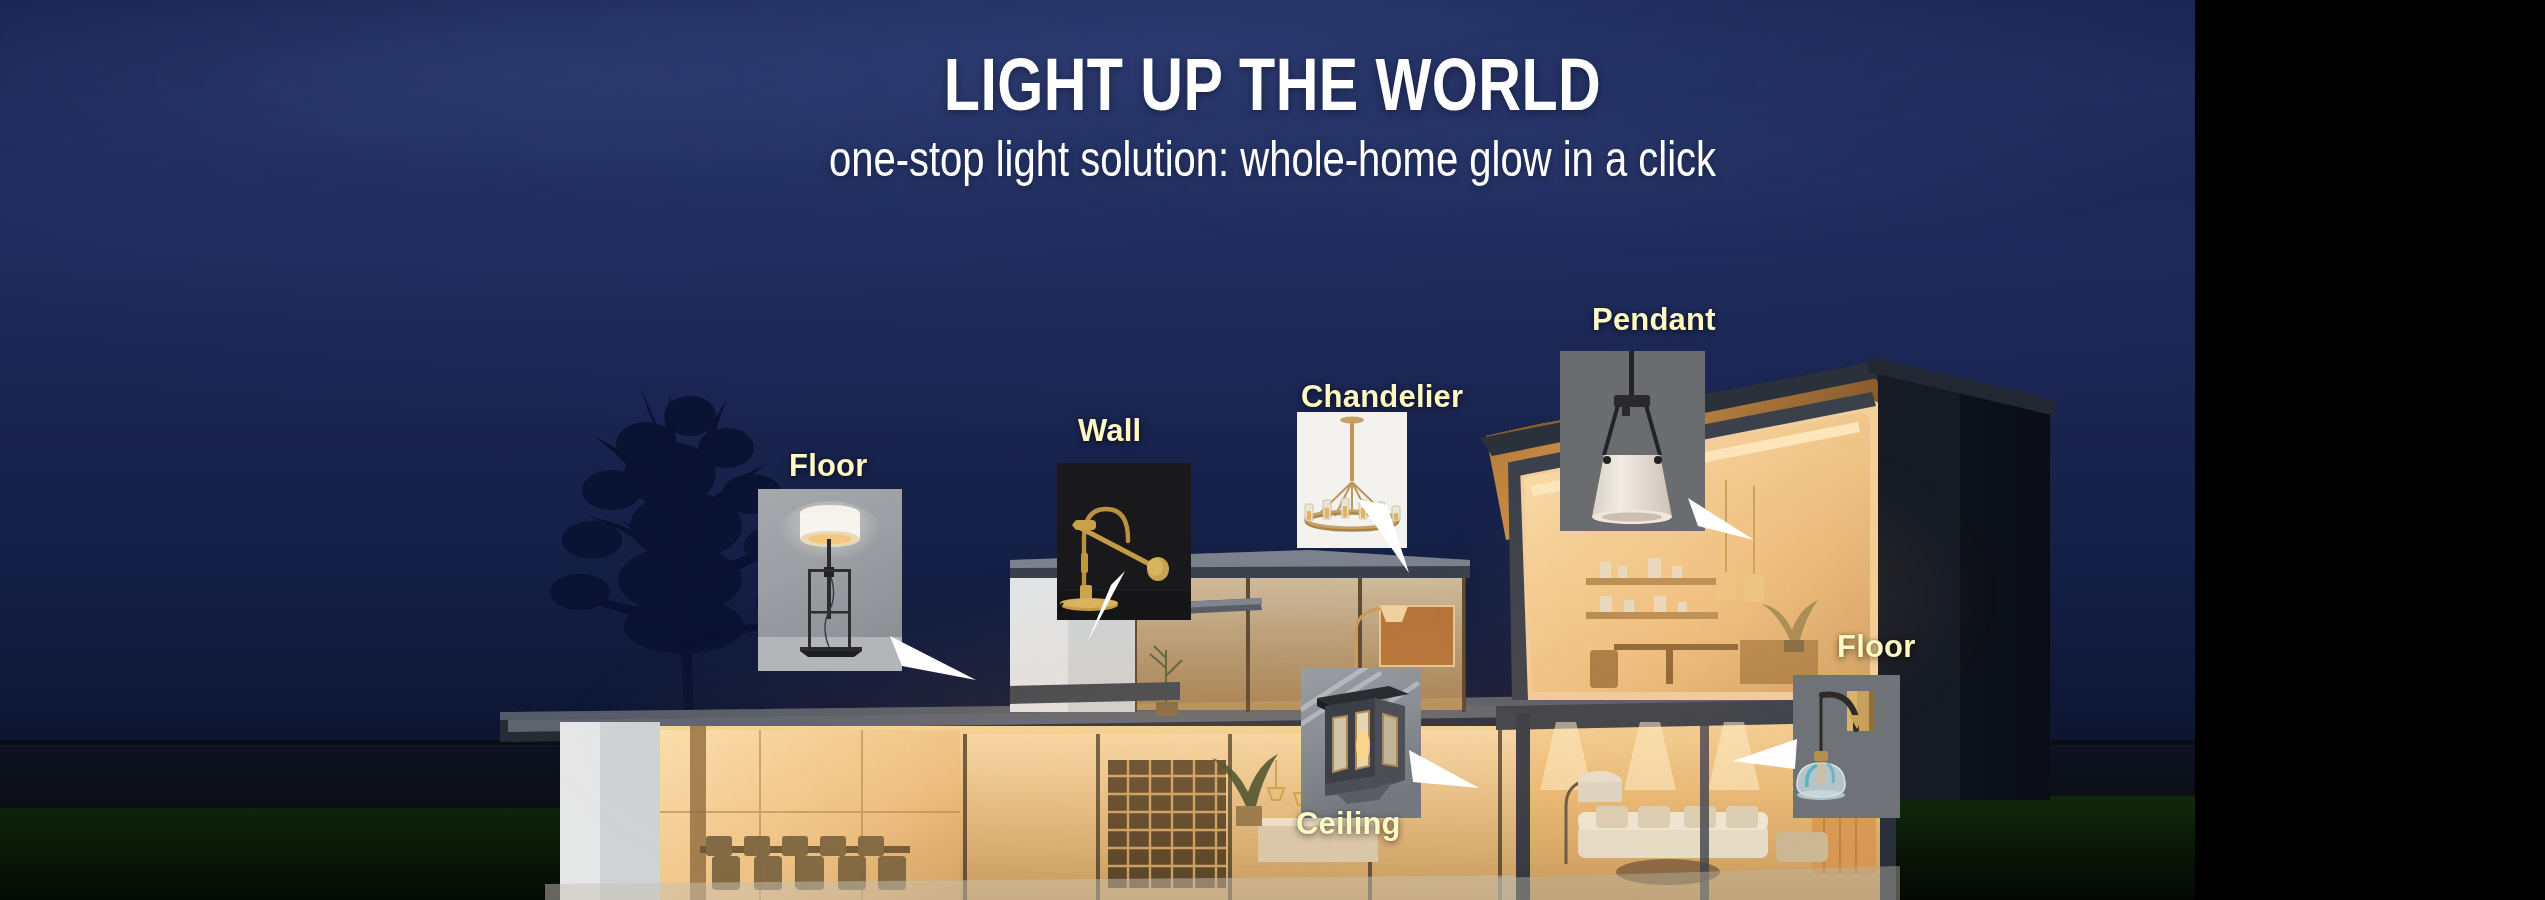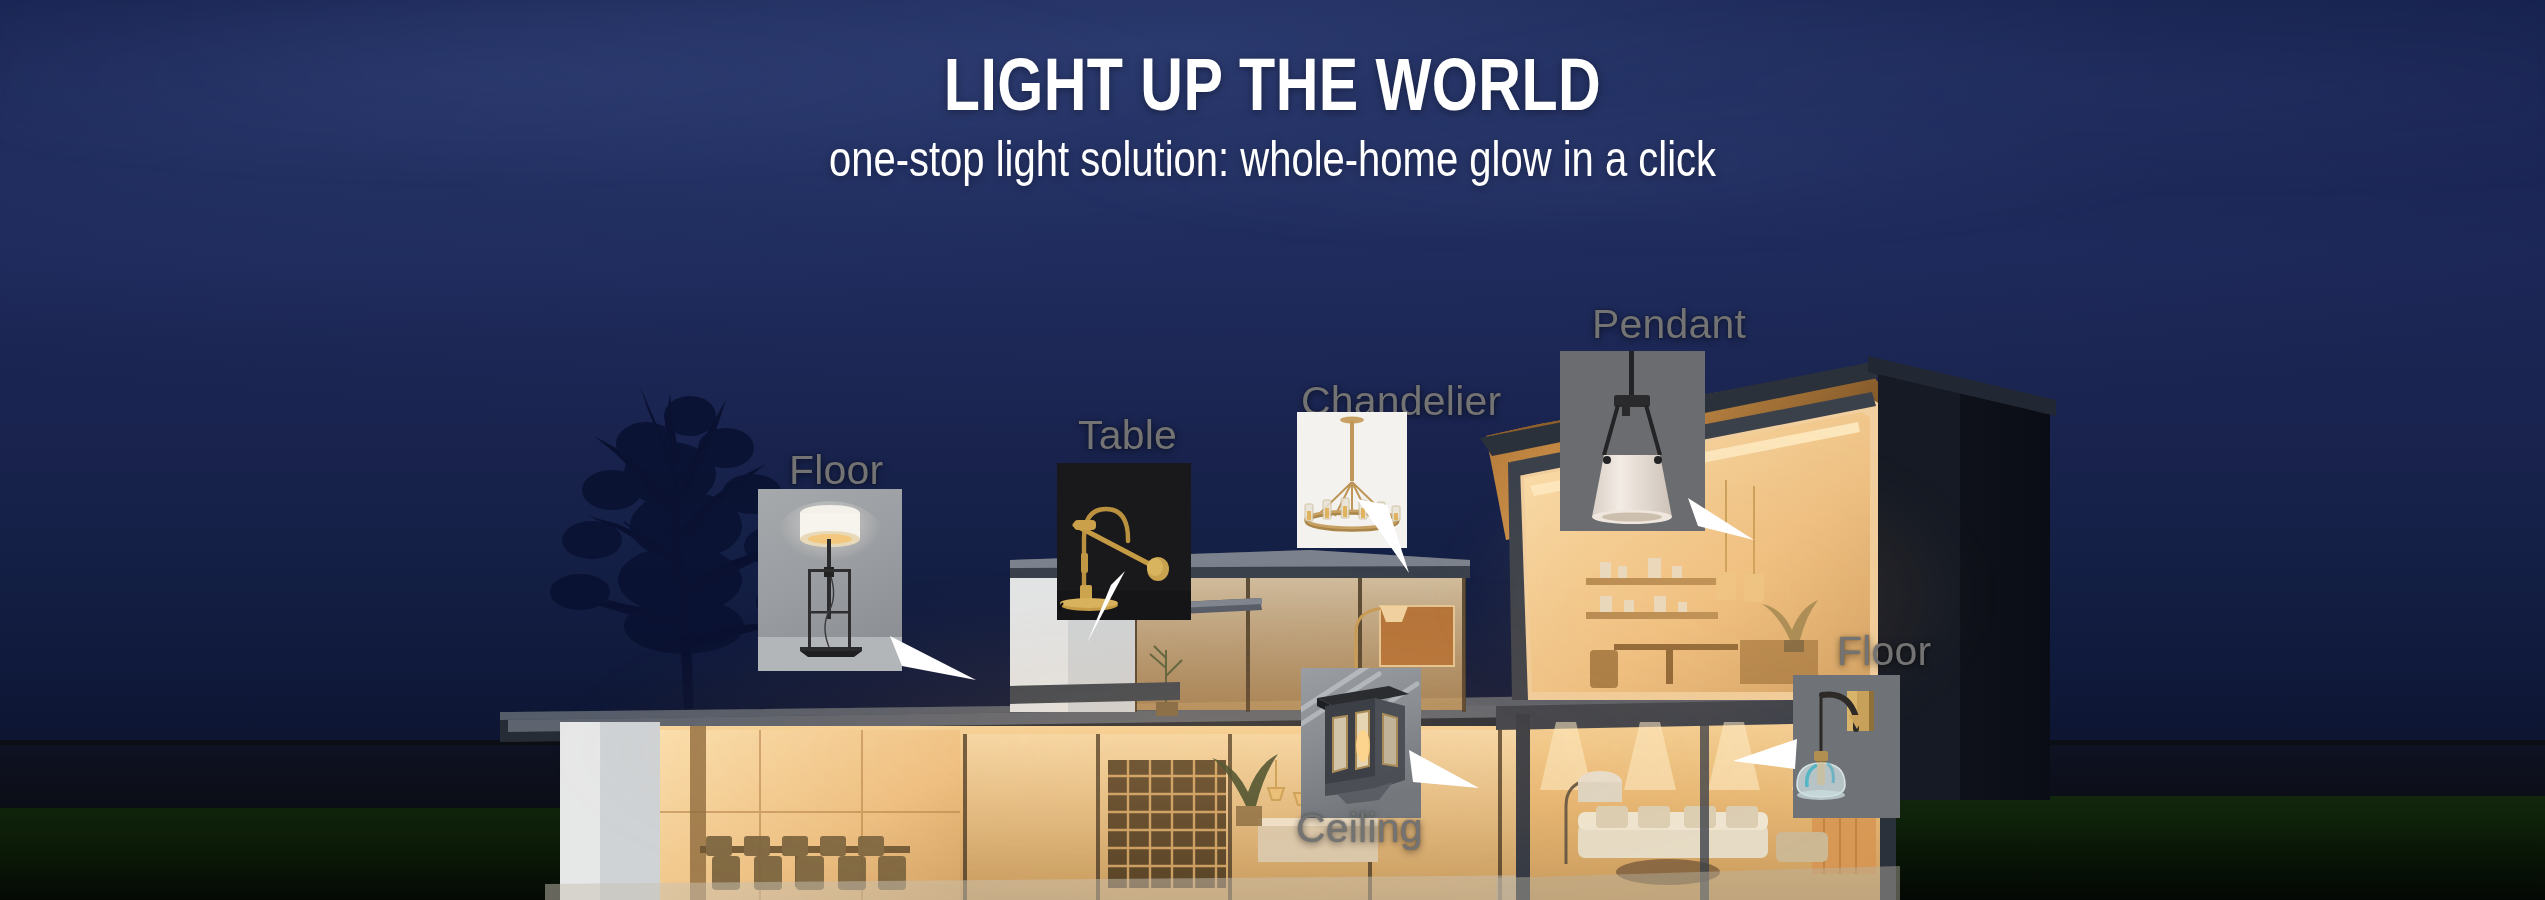--- a/index.html
+++ b/index.html
@@ -2,21 +2,21 @@
 <html><head>
 <meta charset="utf-8">
 <title>Light Up The World — Banner</title>
 <style>
   html,body{margin:0;padding:0;background:#000;}
   body{font-family:"Liberation Sans", sans-serif;}
 
   
   #stage{
     position:relative;
-    width:2545px;height:900px;
+    width:2195px;height:900px;
     overflow:hidden;
     background:#10183a;
   }
 
   
   .sky{
     position:absolute;left:0;top:0;width:2545px;height:752px;
     background:
       radial-gradient(115% 78% at 46% 6%, rgba(56,74,132,.62) 0%, rgba(40,56,108,.33) 34%, rgba(20,30,72,0) 68%),
       radial-gradient(60% 40% at 12% 18%, rgba(52,68,124,.30) 0%, rgba(20,30,72,0) 70%),
@@ -88,23 +88,23 @@
     font-weight:400;font-size:50px;line-height:1.06;
     letter-spacing:0px;
     transform:scaleX(.80);transform-origin:center top;
     text-shadow:0 2px 9px rgba(0,0,0,.32);
   }
 
   
   .callout{position:absolute;}
   .callout .cap{
     position:absolute;left:0;
-    color:#737373;
+    color:#fef9c3;
     font-family:"Liberation Sans", sans-serif;
-    font-weight:400;font-size:41px;line-height:1;
+    font-weight:700;font-size:31px;line-height:1;
     white-space:nowrap;
     text-shadow:0 2px 7px rgba(0,0,0,.55), 0 0 2px rgba(0,0,0,.35);
     letter-spacing:.2px;
   }
   .callout .thumb{
     position:absolute;left:0;top:0;
     overflow:hidden;
   }
   .callout .thumb svg{display:block;width:100%;height:100%;}
   .pointer{position:absolute;pointer-events:none;}
@@ -484,21 +484,21 @@
       </svg>
     </div>
     <div class="pointer" style="left:132px;top:196px;">
       <svg width="90" height="46" viewBox="0 0 90 46">
           <polygon points="0,0 86,44 12,30" fill="#ffffff"></polygon>
         </svg>
     </div>
   </div>
 
   <div class="callout" id="c-table">
-    <div class="cap">Table</div>
+    <div class="cap">Wall</div>
     <div class="thumb">
       <svg viewBox="0 0 134 157" preserveAspectRatio="none">
         <rect width="134" height="157" fill="#19191b"></rect>
         <rect y="128" width="134" height="29" fill="#151517"></rect>
         <g stroke="#b9913f" stroke-width="4.4" fill="none" stroke-linecap="round">
           <path d="M27 135 V76"></path>
           <path d="M27 76 q0 -30 22 -30 q22 0 22 30 V78"></path>
         </g>
         <g stroke="#c49a45" stroke-width="5" stroke-linecap="round">
           <line x1="18" y1="62" x2="98" y2="104"></line>

